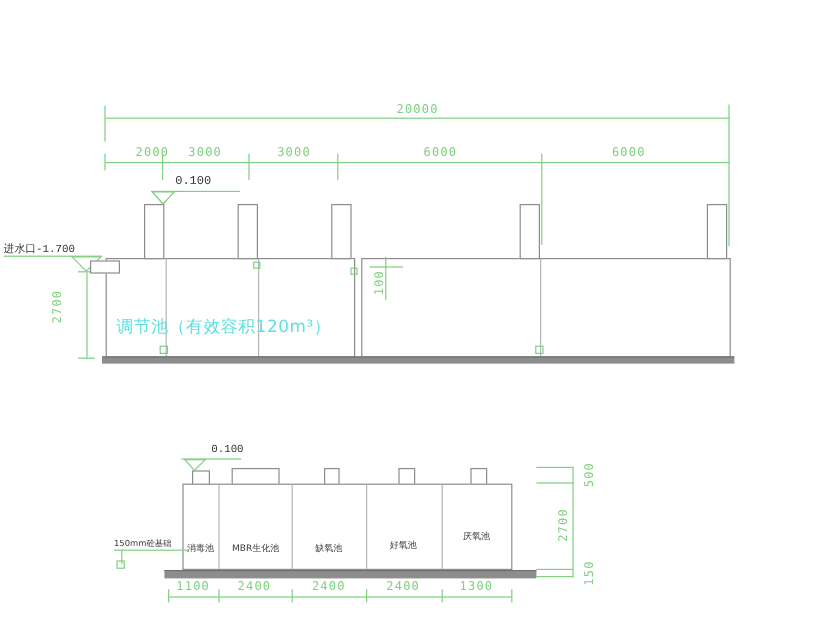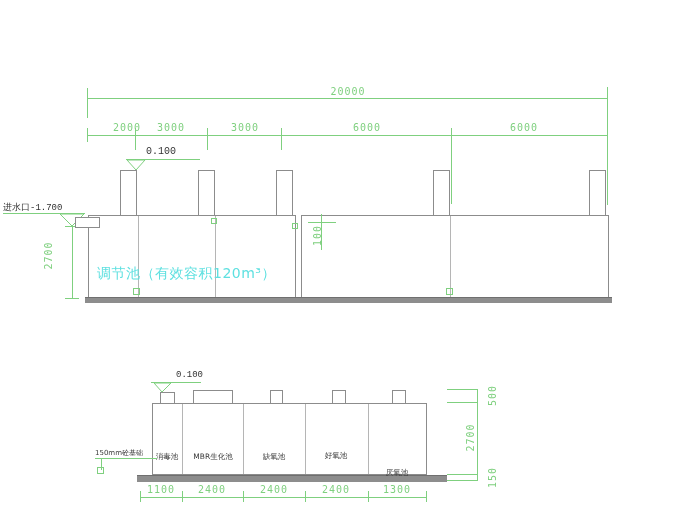--- a/index.html
+++ b/index.html
@@ -132,21 +132,21 @@
   <div class="rect" style="left:270px;top:390px;width:13px;height:14px;"></div>
   <div class="rect" style="left:332px;top:390px;width:14px;height:14px;"></div>
   <div class="rect" style="left:392px;top:390px;width:14px;height:14px;"></div>
 
   <div class="slab" style="left:137px;top:475px;width:310px;height:6px;"></div>
 
   <div class="cjk-small" style="left:152px;top:452px;width:30px;">消毒池</div>
   <div class="cjk-small" style="left:188px;top:452px;width:50px;">MBR生化池</div>
   <div class="cjk-small" style="left:249px;top:452px;width:50px;">缺氧池</div>
   <div class="cjk-small" style="left:311px;top:452px;width:50px;font-family:Liberation Mono, monospace;">好氧池</div>
-  <div class="cjk-small" style="left:372px;top:468px;width:50px;">厌氧池</div>
+  <div class="cjk-small" style="left:372px;top:442px;width:50px;">厌氧池</div>
 
   <div class="cjk-small" style="left:95px;top:449px;width:62px;text-align:left;font-size:7px;">150mm砼基础</div>
   <div class="gline" style="left:95px;top:458px;width:62px;height:1px;"></div>
   <div class="gline" style="left:101px;top:458px;width:1px;height:12px;"></div>
   <div class="gsq" style="left:97px;top:467px;width:7px;height:7px;"></div>
 
   <div class="gline" style="left:140px;top:497px;width:287px;height:1px;"></div>
   <div class="gline" style="left:140px;top:491px;width:1px;height:11px;"></div>
   <div class="gline" style="left:182px;top:491px;width:1px;height:11px;"></div>
   <div class="gline" style="left:243px;top:491px;width:1px;height:11px;"></div>

